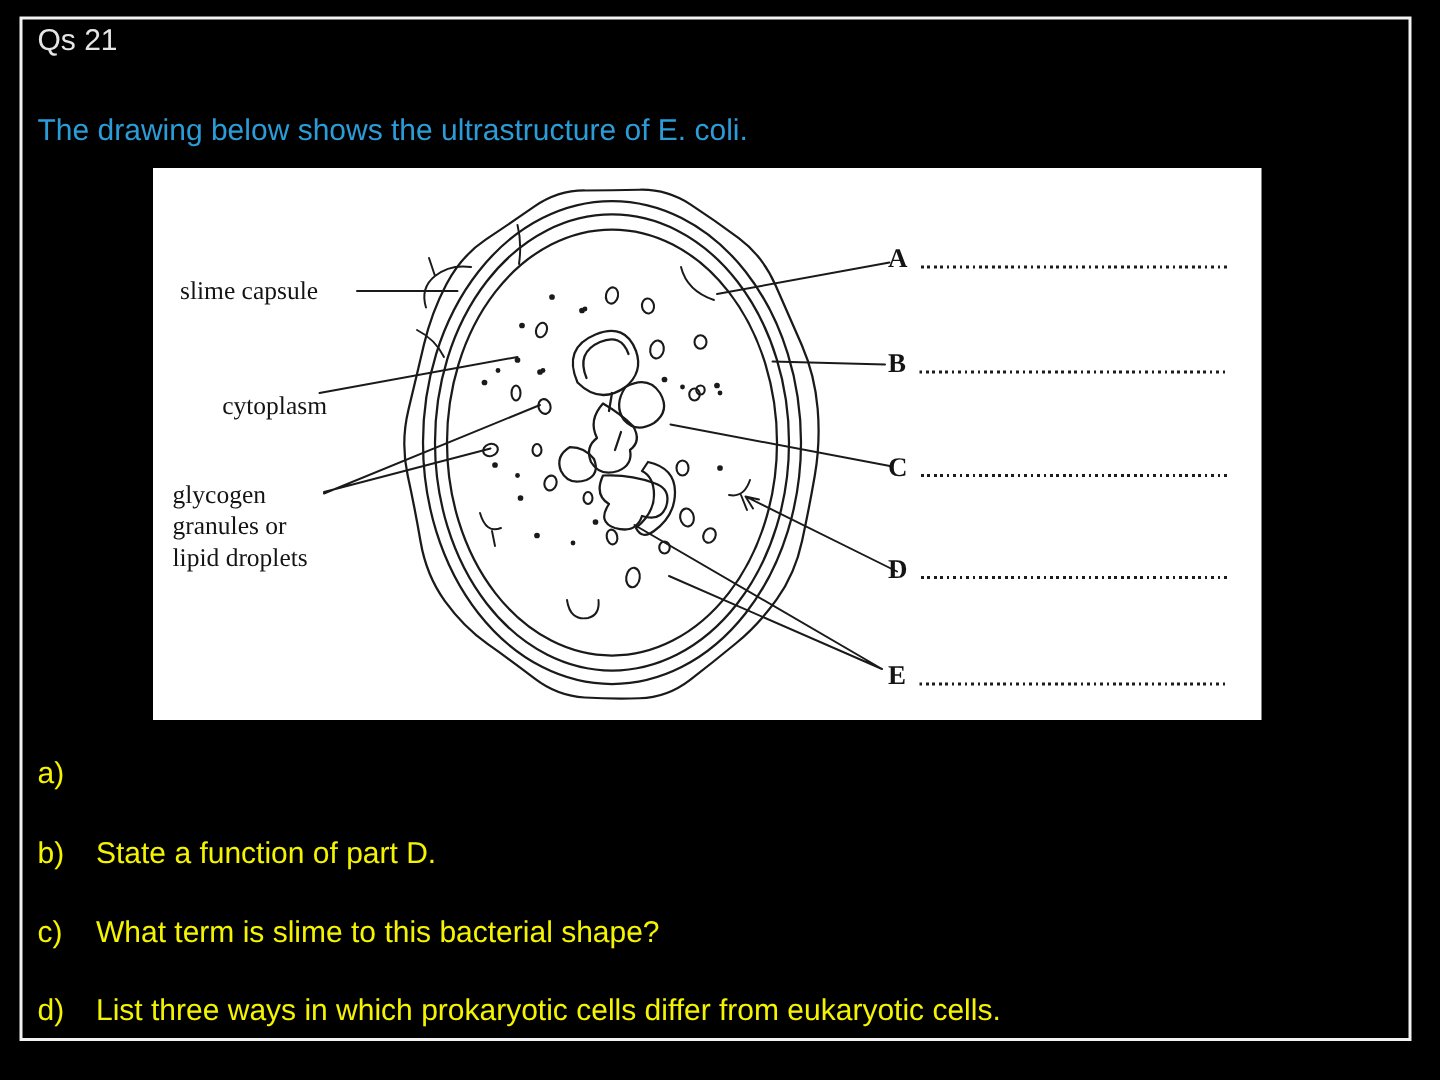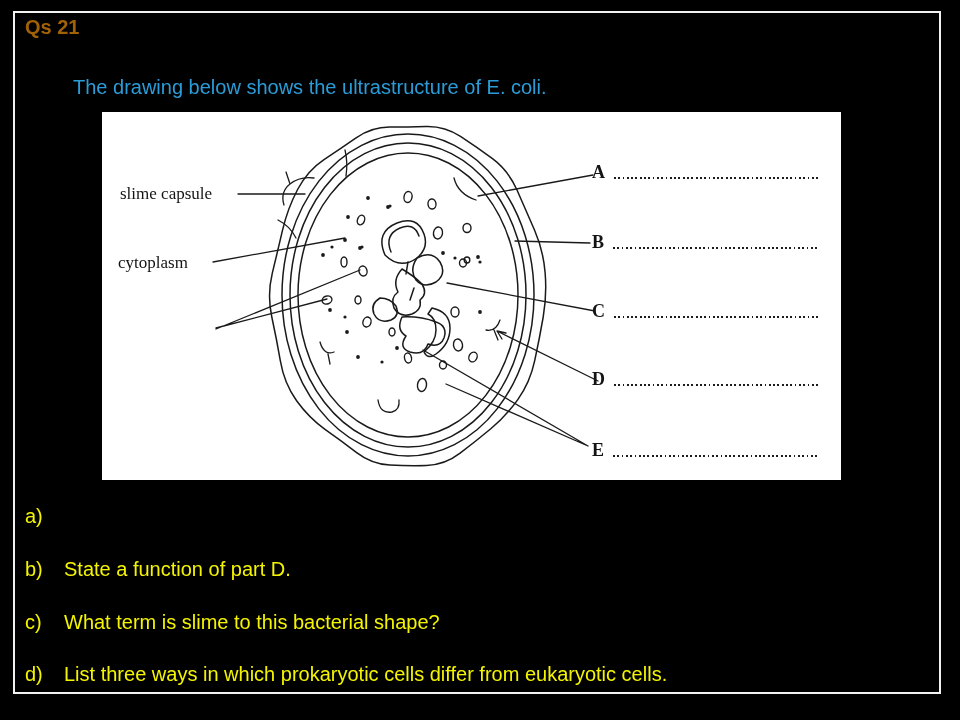--- a/index.html
+++ b/index.html
@@ -1,28 +1,28 @@
 <!DOCTYPE html>
 <html><head>
 <meta charset="utf-8">
 <style>
   html,body{margin:0;padding:0;background:#000;width:960px;height:720px;overflow:hidden;}
   body{font-family:"Liberation Sans",sans-serif;position:relative;}
   .slide{position:absolute;left:13px;top:11px;width:924px;height:679px;border:2px solid #f2f2f2;background:#000;}
-  .qnum{position:absolute;left:10px;top:3px;color:#a16207;font-size:20px;line-height:22px;font-weight:bold;}
-  .intro{position:absolute;left:10px;top:63px;color:#2b9cd8;font-size:20px;line-height:22px;margin-left:48px;}
+  .qnum{position:absolute;left:10px;top:3px;color:#e5e5e5;font-size:20px;line-height:22px;}
+  .intro{position:absolute;left:10px;top:63px;color:#2b9cd8;font-size:20px;line-height:22px;}
   .question{position:absolute;left:10px;color:#f4f400;font-size:20px;line-height:22px;display:flex;}
   .question .marker{width:39px;flex:0 0 39px;}
   .q-a{top:492px;} .q-b{top:545px;} .q-c{top:598px;} .q-d{top:650px;}
   .figure{position:absolute;left:87px;top:99px;width:739px;height:368px;background:#fff;}
   .figure svg{position:absolute;left:0;top:0;}
   .part-label{position:absolute;font-family:"Liberation Serif",serif;font-weight:normal;color:#141414;
               font-size:17px;line-height:21px;}
   .lbl-slime{left:18px;top:71px;width:118px;}
-  .lbl-cyto{left:16px;top:140px;width:100px;}
+  .lbl-cyto{left:16px;top:148px;width:100px;text-align:right;}
   .lbl-glyc{left:13px;top:207px;width:105px;}
   .answer-row{position:absolute;left:490px;width:228px;height:20px;display:flex;}
   .answer-row .letter{font-family:"Liberation Serif",serif;font-weight:bold;font-size:18px;
                       color:#141414;line-height:20px;flex:0 0 auto;}
   .answer-row .dots{flex:1 1 auto;height:2.5px;align-self:flex-end;margin:0 2px 3px 9px;
       background:repeating-linear-gradient(90deg,#1c1c1c 0 1.8px,transparent 1.8px 4.3px);}
   .row-A{top:50px;} .row-B{top:120px;} .row-C{top:189px;} .row-D{top:257px;} .row-E{top:328px;}
 </style>
 </head>
 <body>
@@ -115,20 +115,21 @@
         <path d="M376,84 L491,63"></path>
         <path d="M413,129 L488,131"></path>
         <path d="M345,171 L493,199"></path>
         <path d="M395,219 L496,269 M395,219 l9,2 M395,219 l5,8"></path>
         <path d="M321,238 L486,334 M344,272 L486,334"></path>
       </g>
     </svg>
 
     <div class="part-label lbl-slime">slime capsule</div>
     <div class="part-label lbl-cyto">cytoplasm</div>
+    <div class="part-label lbl-glyc">glycogen granules or lipid droplets</div>
 
     <div class="answer-row row-A">
       <span class="letter">A</span>
       <span class="dots"></span>
     </div>
     <div class="answer-row row-B">
       <span class="letter">B</span>
       <span class="dots"></span>
     </div>
     <div class="answer-row row-C">

